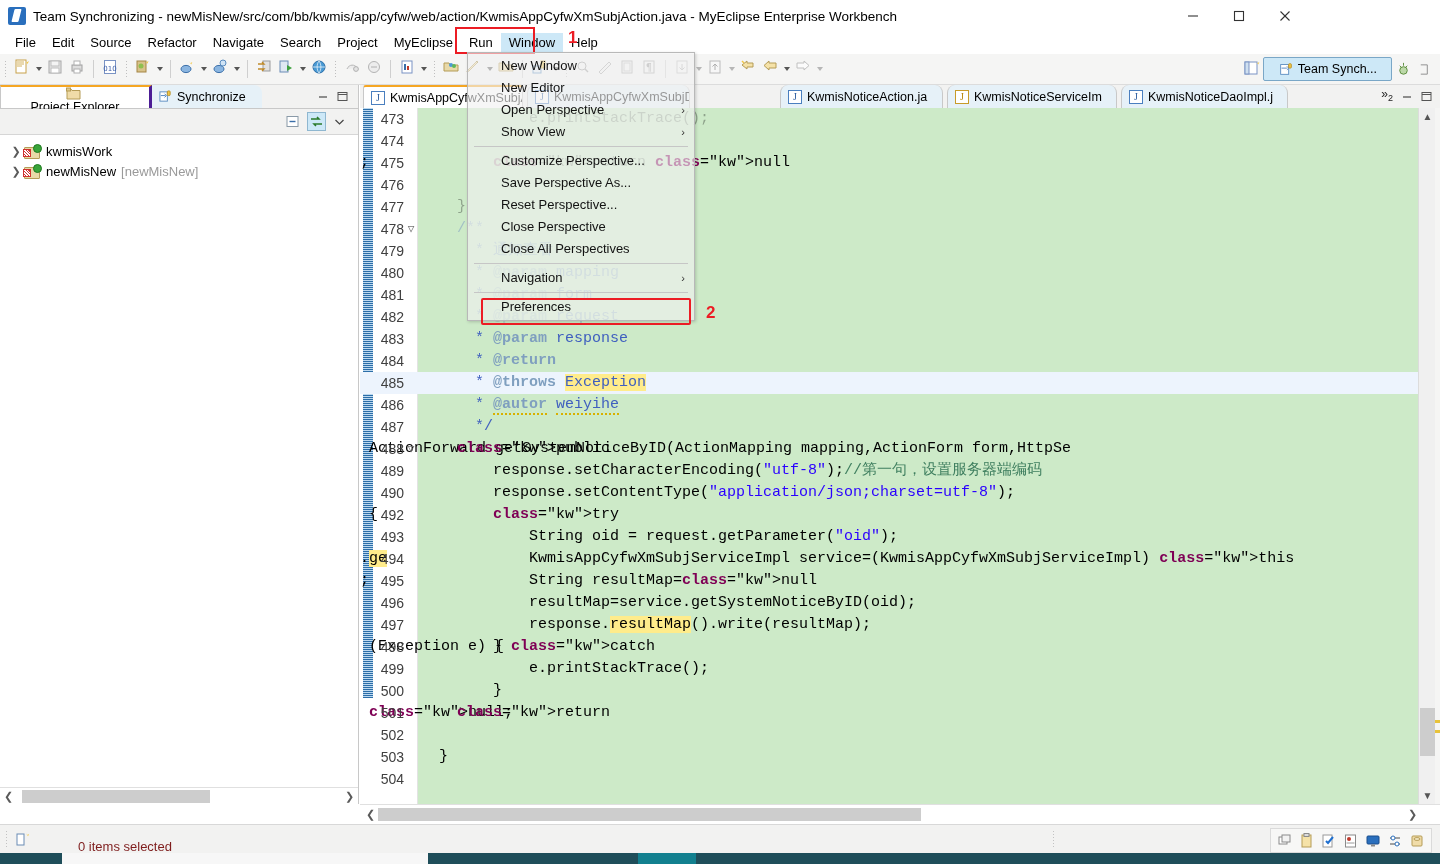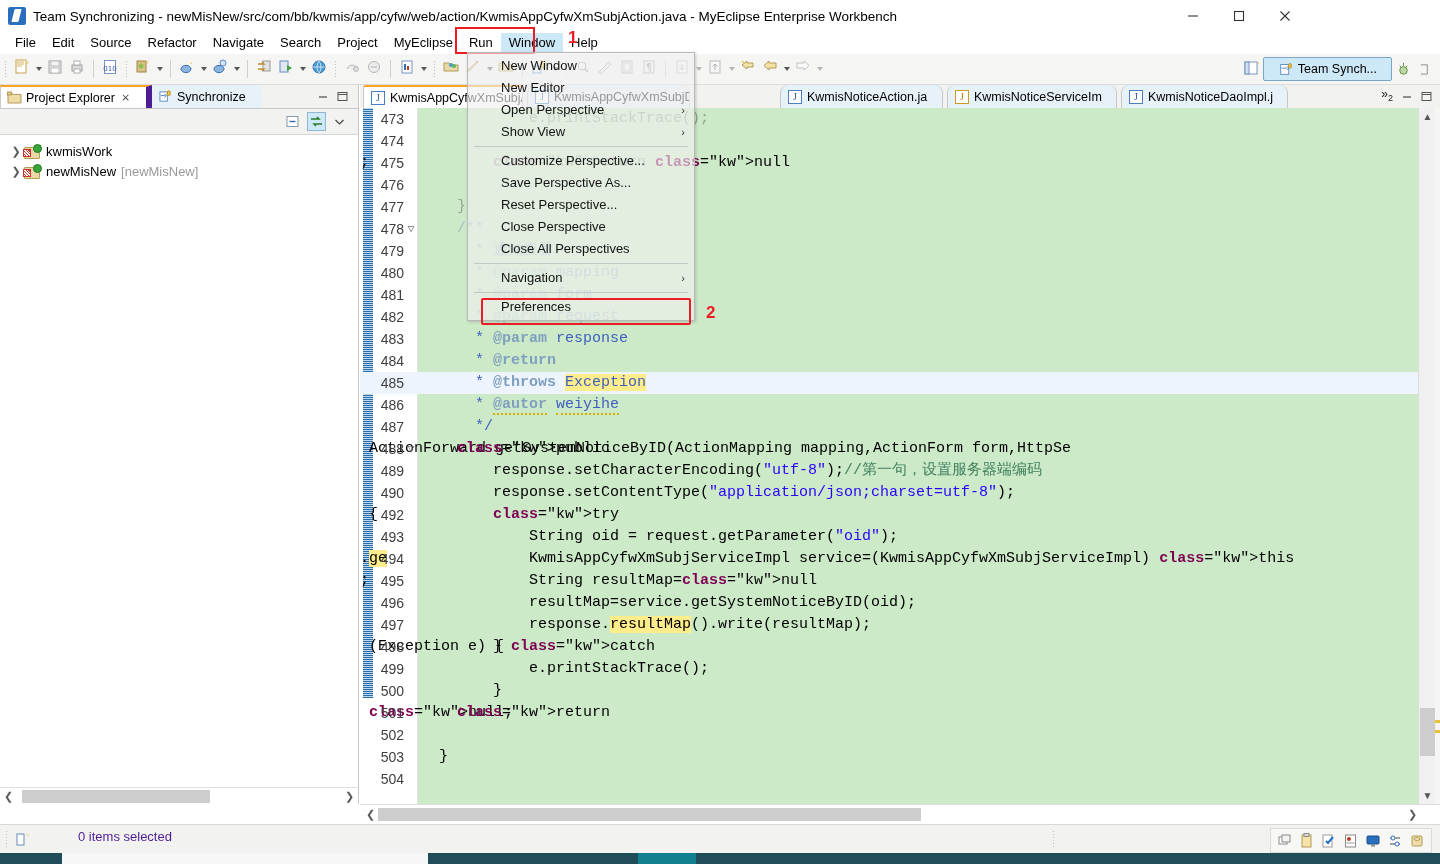--- a/index.html
+++ b/index.html
@@ -49,21 +49,21 @@
     background:#cde8f7;font-size:12.5px;white-space:nowrap;border-radius:2px;}
   .persp-plain{height:22px;display:flex;align-items:center;padding:0 3px;font-size:12.5px;}
 
   
   .leftpanel{position:absolute;left:0;top:85px;width:359px;height:719px;background:#fff;
     border-right:1px solid #c8c8c8;box-sizing:border-box;}
   .vtabs{position:relative;height:23px;background:#f2f2f1;border-bottom:1px solid #c8c8c8;}
   .vtab{position:absolute;top:0;height:23px;display:flex;align-items:center;padding:0 6px;
     font-size:12.5px;white-space:nowrap;box-sizing:border-box;}
   .vtab.sel{background:#fff;border-top:2px solid #f5a623;border-left:1px solid #c8c8c8;
-    border-right:6px solid #4c1d95;}
+    border-right:3px solid #4c1d95;flex-direction:column;}
   .vtab.unsel{background:#e6f1f8;}
   .vtab .x{margin-left:6px;color:#4a4a4a;font-size:11px;}
   .panel-min{position:absolute;right:28px;top:5px;width:13px;height:13px;}
   .panel-max{position:absolute;right:9px;top:5px;width:13px;height:13px;}
   .vtoolbar{height:25px;background:#f2f2f1;border-bottom:1px solid #d6d6d6;position:relative;}
   .vtb{position:absolute;top:3px;width:19px;height:19px;display:flex;align-items:center;justify-content:center;}
   .vtb.on{background:#cde8f7;border:1px solid #8fb7d0;box-sizing:border-box;}
   .tree{padding-top:6px;font-size:13px;}
   .trow{display:flex;align-items:center;height:20px;padding-left:8px;}
   .tarrow{width:16px;text-align:center;color:#5a5a5a;font-size:11px;}
@@ -139,21 +139,21 @@
   .msep{height:1px;background:#c6c6c6;margin:3px 6px;}
   .cb2{position:absolute;left:481px;top:298px;width:210px;height:27px;
     border:2.5px solid #ec1c24;box-sizing:border-box;z-index:60;border-radius:2px;}
 
   
   .statusbar{position:absolute;left:0;top:824px;width:1440px;height:29px;background:#f2f2f1;
     border-top:1px solid #d8d8d8;box-sizing:border-box;}
   .sb-grip{position:absolute;left:5px;top:5px;width:3px;height:19px;
     background-image:radial-gradient(#c2c2c2 40%,transparent 41%);background-size:3px 3px;}
   .sb-icon{position:absolute;left:15px;top:6px;width:16px;height:17px;}
-  .sb-text{position:absolute;left:78px;top:4px;font-size:13px;color:#4c1d95;}
+  .sb-text{position:absolute;left:78px;top:14px;font-size:13px;color:#7f1d1d;}
   .sb-grip2{position:absolute;left:1052px;top:5px;width:3px;height:19px;
     background-image:radial-gradient(#c2c2c2 40%,transparent 41%);background-size:3px 3px;}
   .sb-right{position:absolute;right:8px;top:3px;height:23px;display:flex;align-items:center;
     border:1px solid #dadada;background:#f7f7f6;padding:0 3px;}
   .sbi{width:22px;height:21px;display:flex;align-items:center;justify-content:center;}
 
   
   .taskbar{position:absolute;left:0;top:853px;width:1440px;height:11px;background:#1f4e5a;}
   .tb-win{position:absolute;left:62px;top:0;width:366px;height:11px;background:#f7f7f7;}
   .tb-act{position:absolute;left:638px;top:0;width:58px;height:11px;background:#12808f;}

